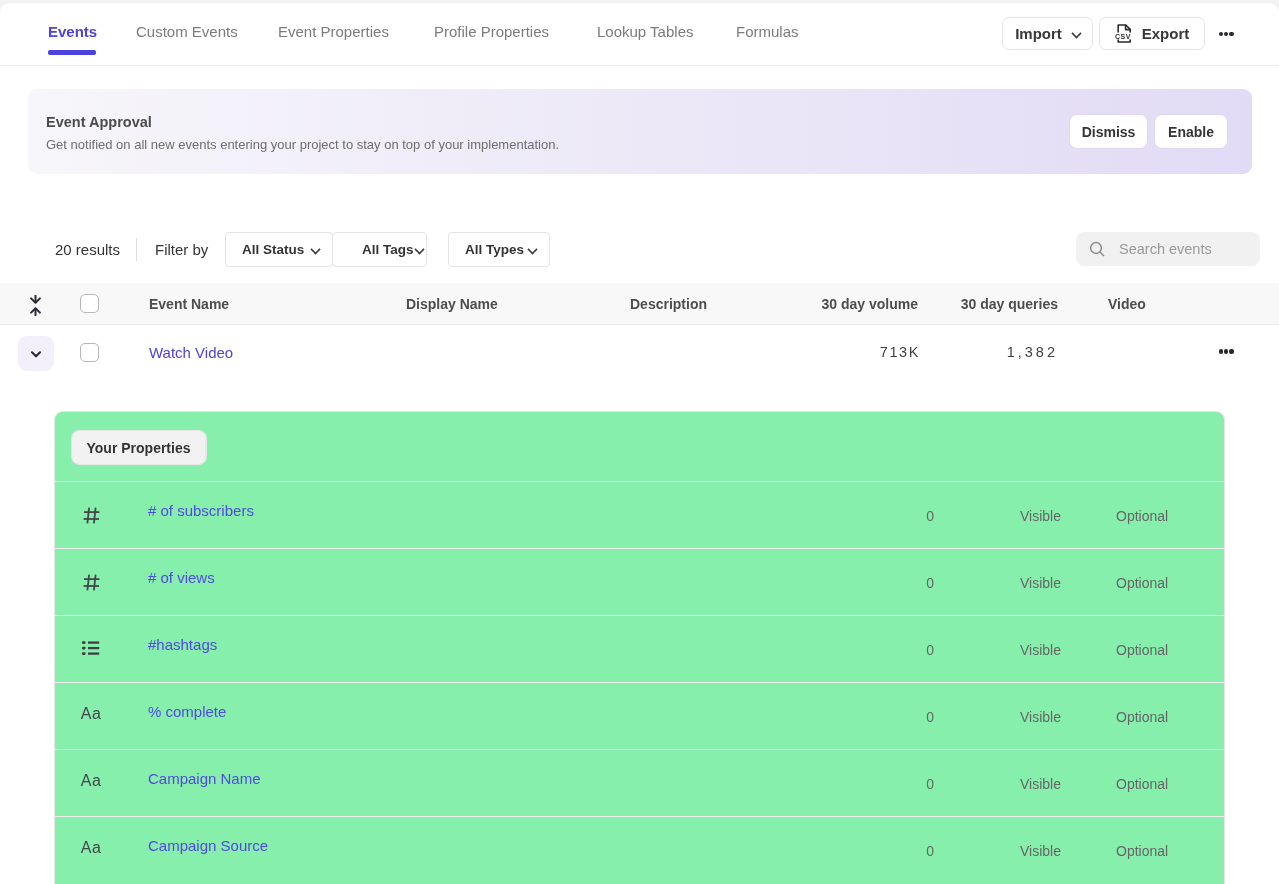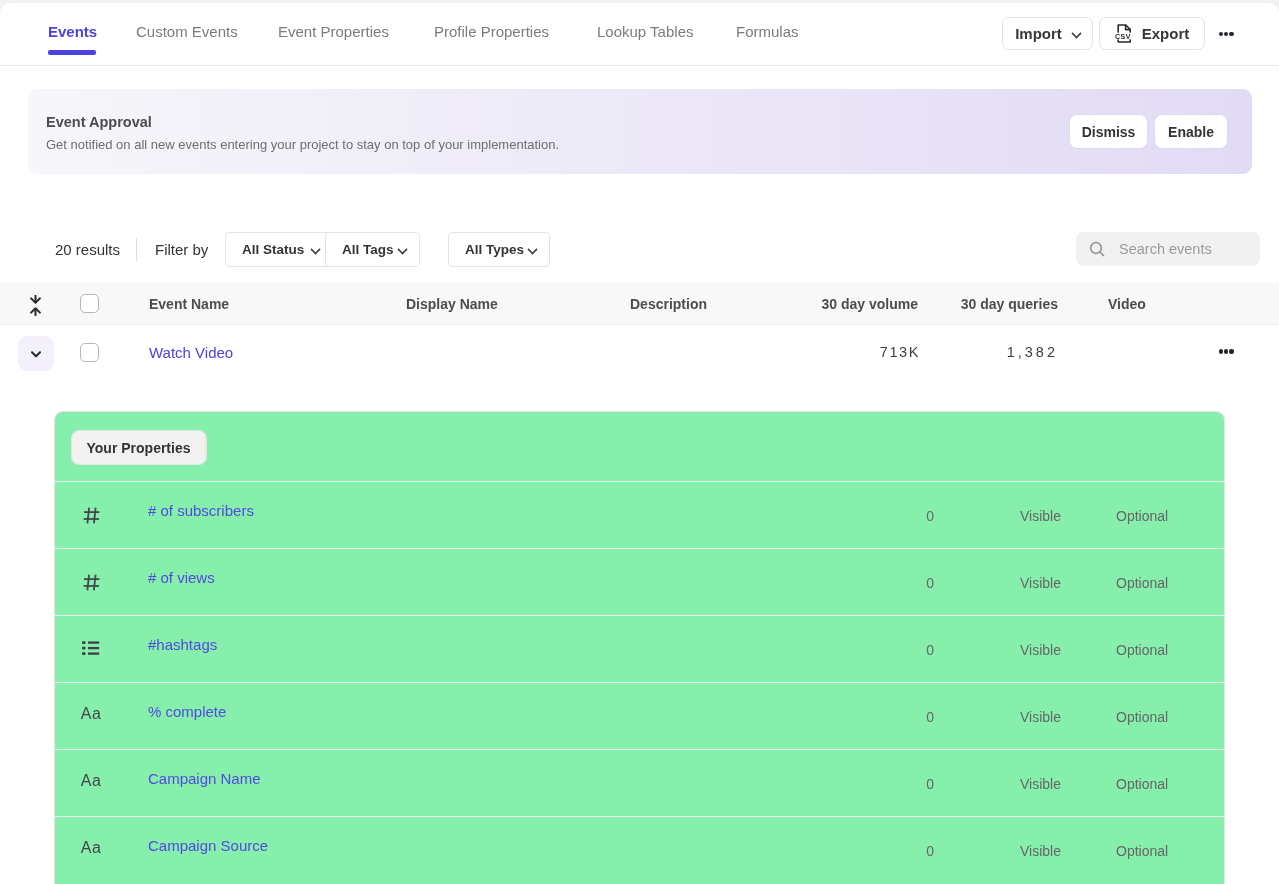--- a/index.html
+++ b/index.html
@@ -83,21 +83,21 @@
     <h3>Event Approval</h3>
     <p>Get notified on all new events entering your project to stay on top of your implementation.</p>
     <div class="bbtn" style="left:1042px; width:77px;">Dismiss</div>
     <div class="bbtn" style="left:1127px; width:72px;">Enable</div>
   </div>
 
   <span class="abs" style="left:55px; top:241px; font-size:15px; color:#343434;">20 results</span>
   <div class="abs" style="left:136px; top:238px; width:1px; height:23px; background:#dcdcdc;"></div>
   <span class="abs" style="left:155px; top:241px; font-size:15px; color:#343434;">Filter by</span>
   <div class="fbtn" style="left:225px; width:108px; padding-left:16px;">All Status<span class="caret" style="margin-left:0;"></span></div>
-  <div class="fbtn" style="left:325px; width:95px; padding-left:16px;">All Tags<span class="caret" style="margin-left:0;"></span></div>
+  <div class="fbtn" style="left:332px; width:95px; padding-left:29px;">All Tags<span class="caret" style="margin-left:0;"></span></div>
   <div class="fbtn" style="left:448px; width:102px; padding-left:16px;">All Types<span class="caret" style="margin-left:0;"></span></div>
   <div class="abs" style="left:1076px; top:232px; width:184px; height:34px; background:#f1f1f1; border-radius:8px;">
     <svg width="17" height="17" viewBox="0 0 17 17" style="position:absolute; left:13px; top:8.5px;">
       <circle cx="7" cy="7" r="5.4" fill="none" stroke="#8b8b8b" stroke-width="1.5"></circle>
       <line x1="11" y1="11" x2="15" y2="15" stroke="#8b8b8b" stroke-width="1.5"></line>
     </svg>
     <span style="position:absolute; left:43px; top:9px; font-size:14.5px; color:#9a9a9a;">Search events</span>
   </div>
 
   <div id="thead">

